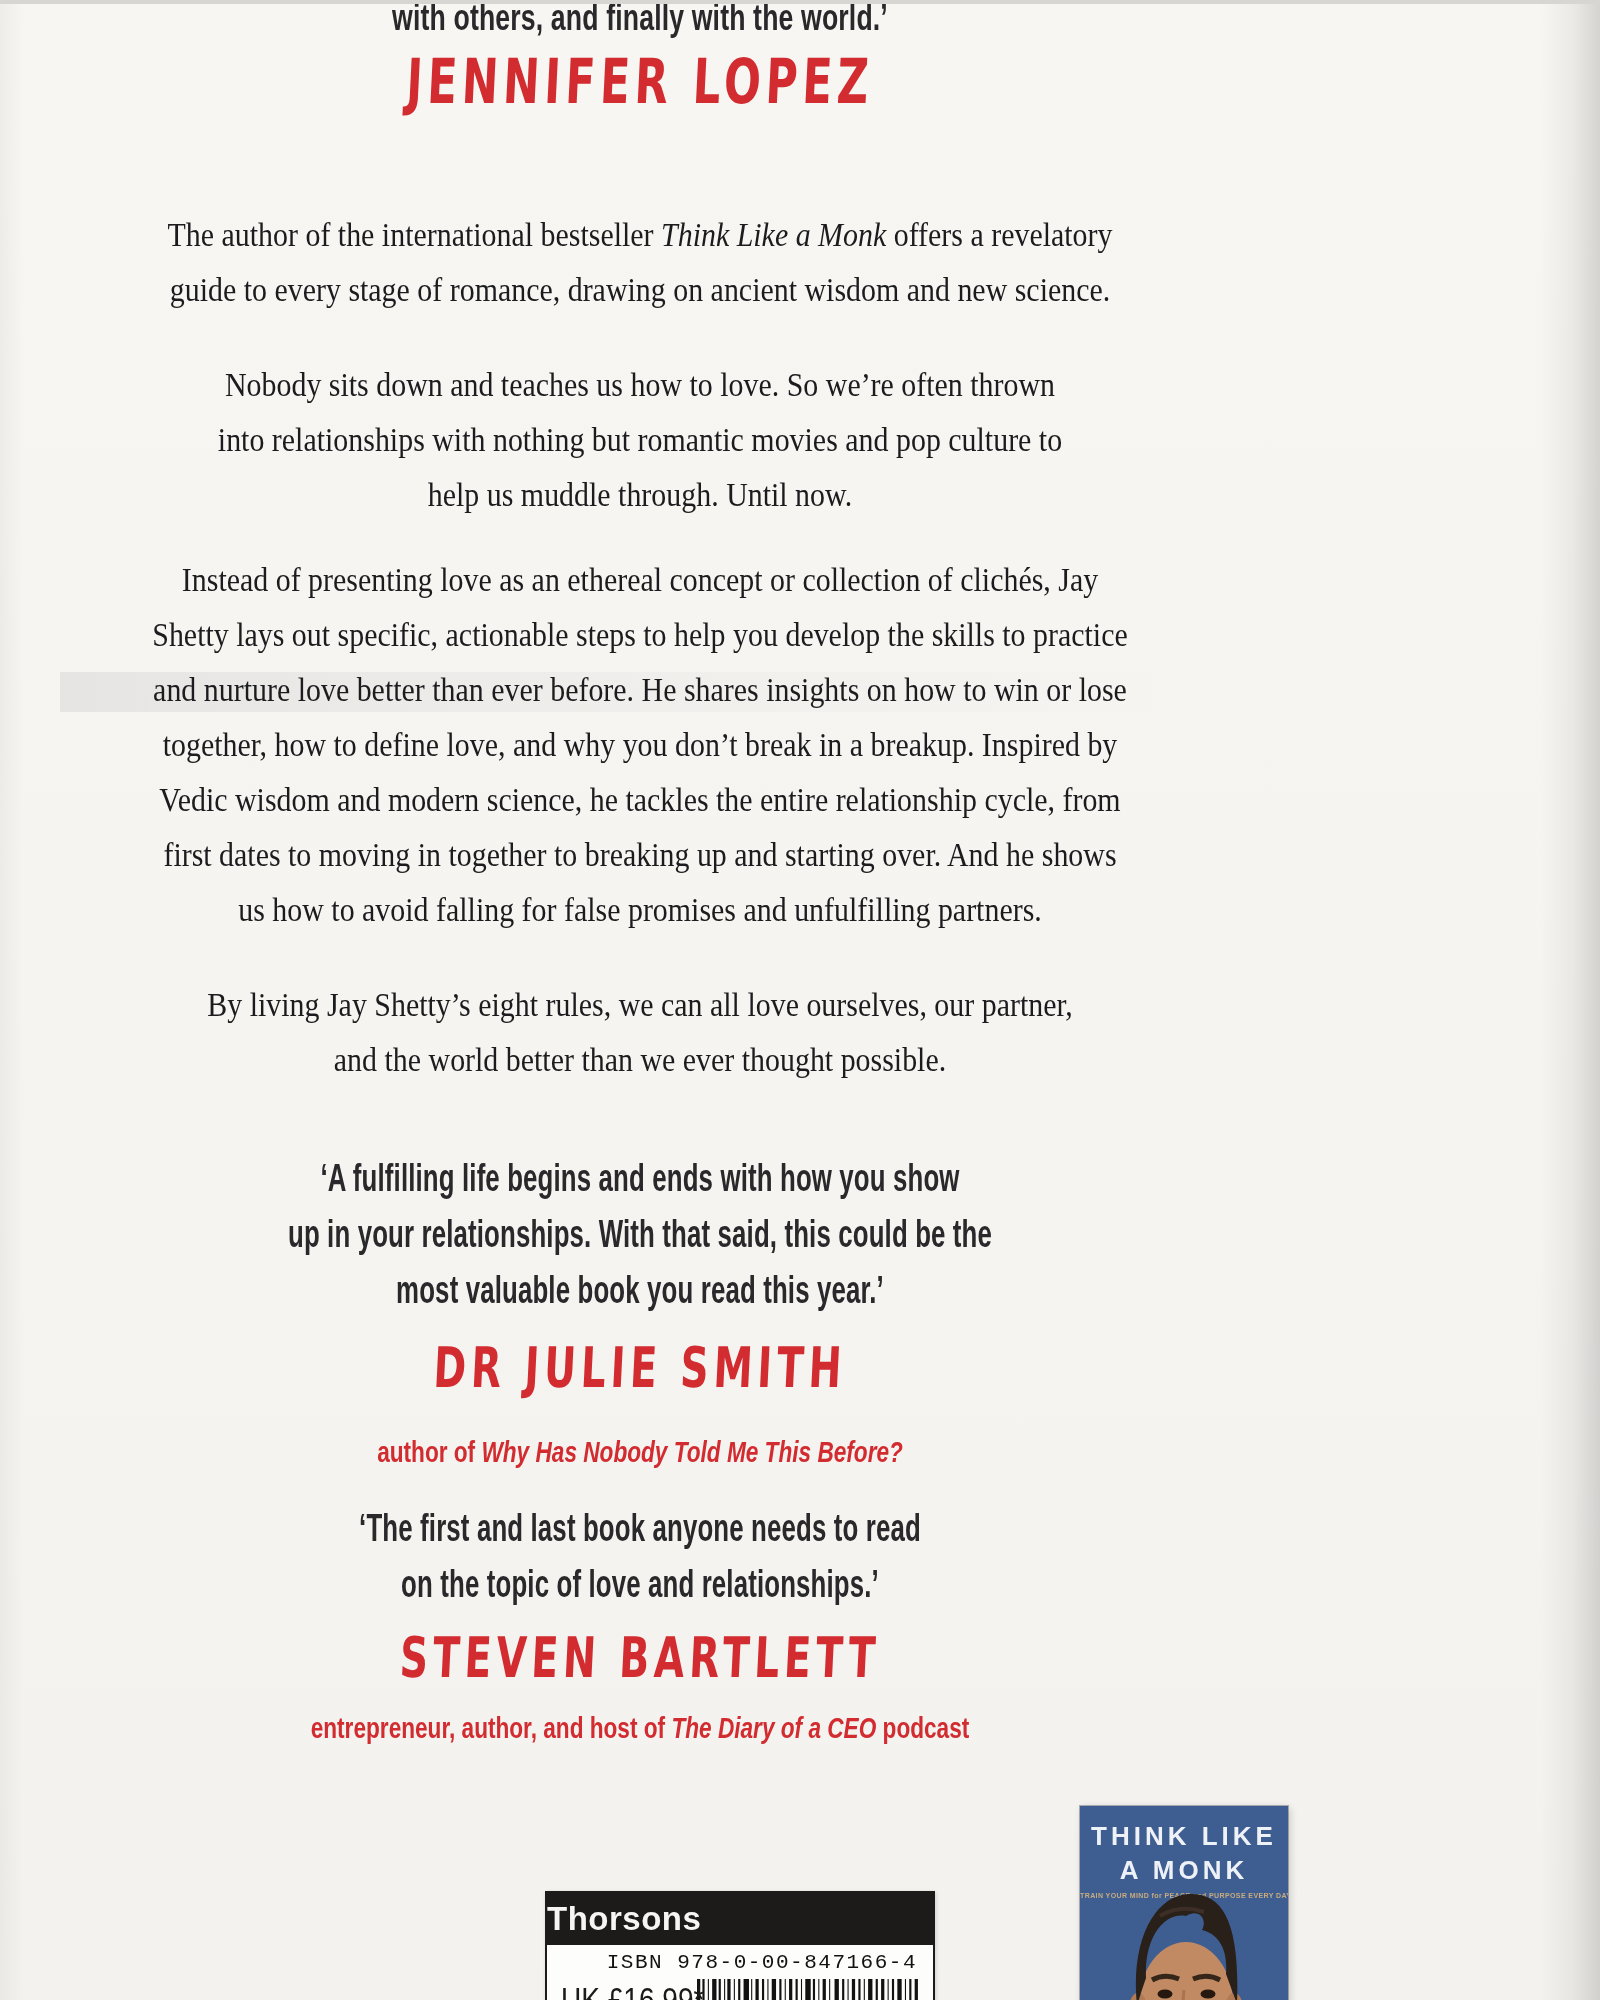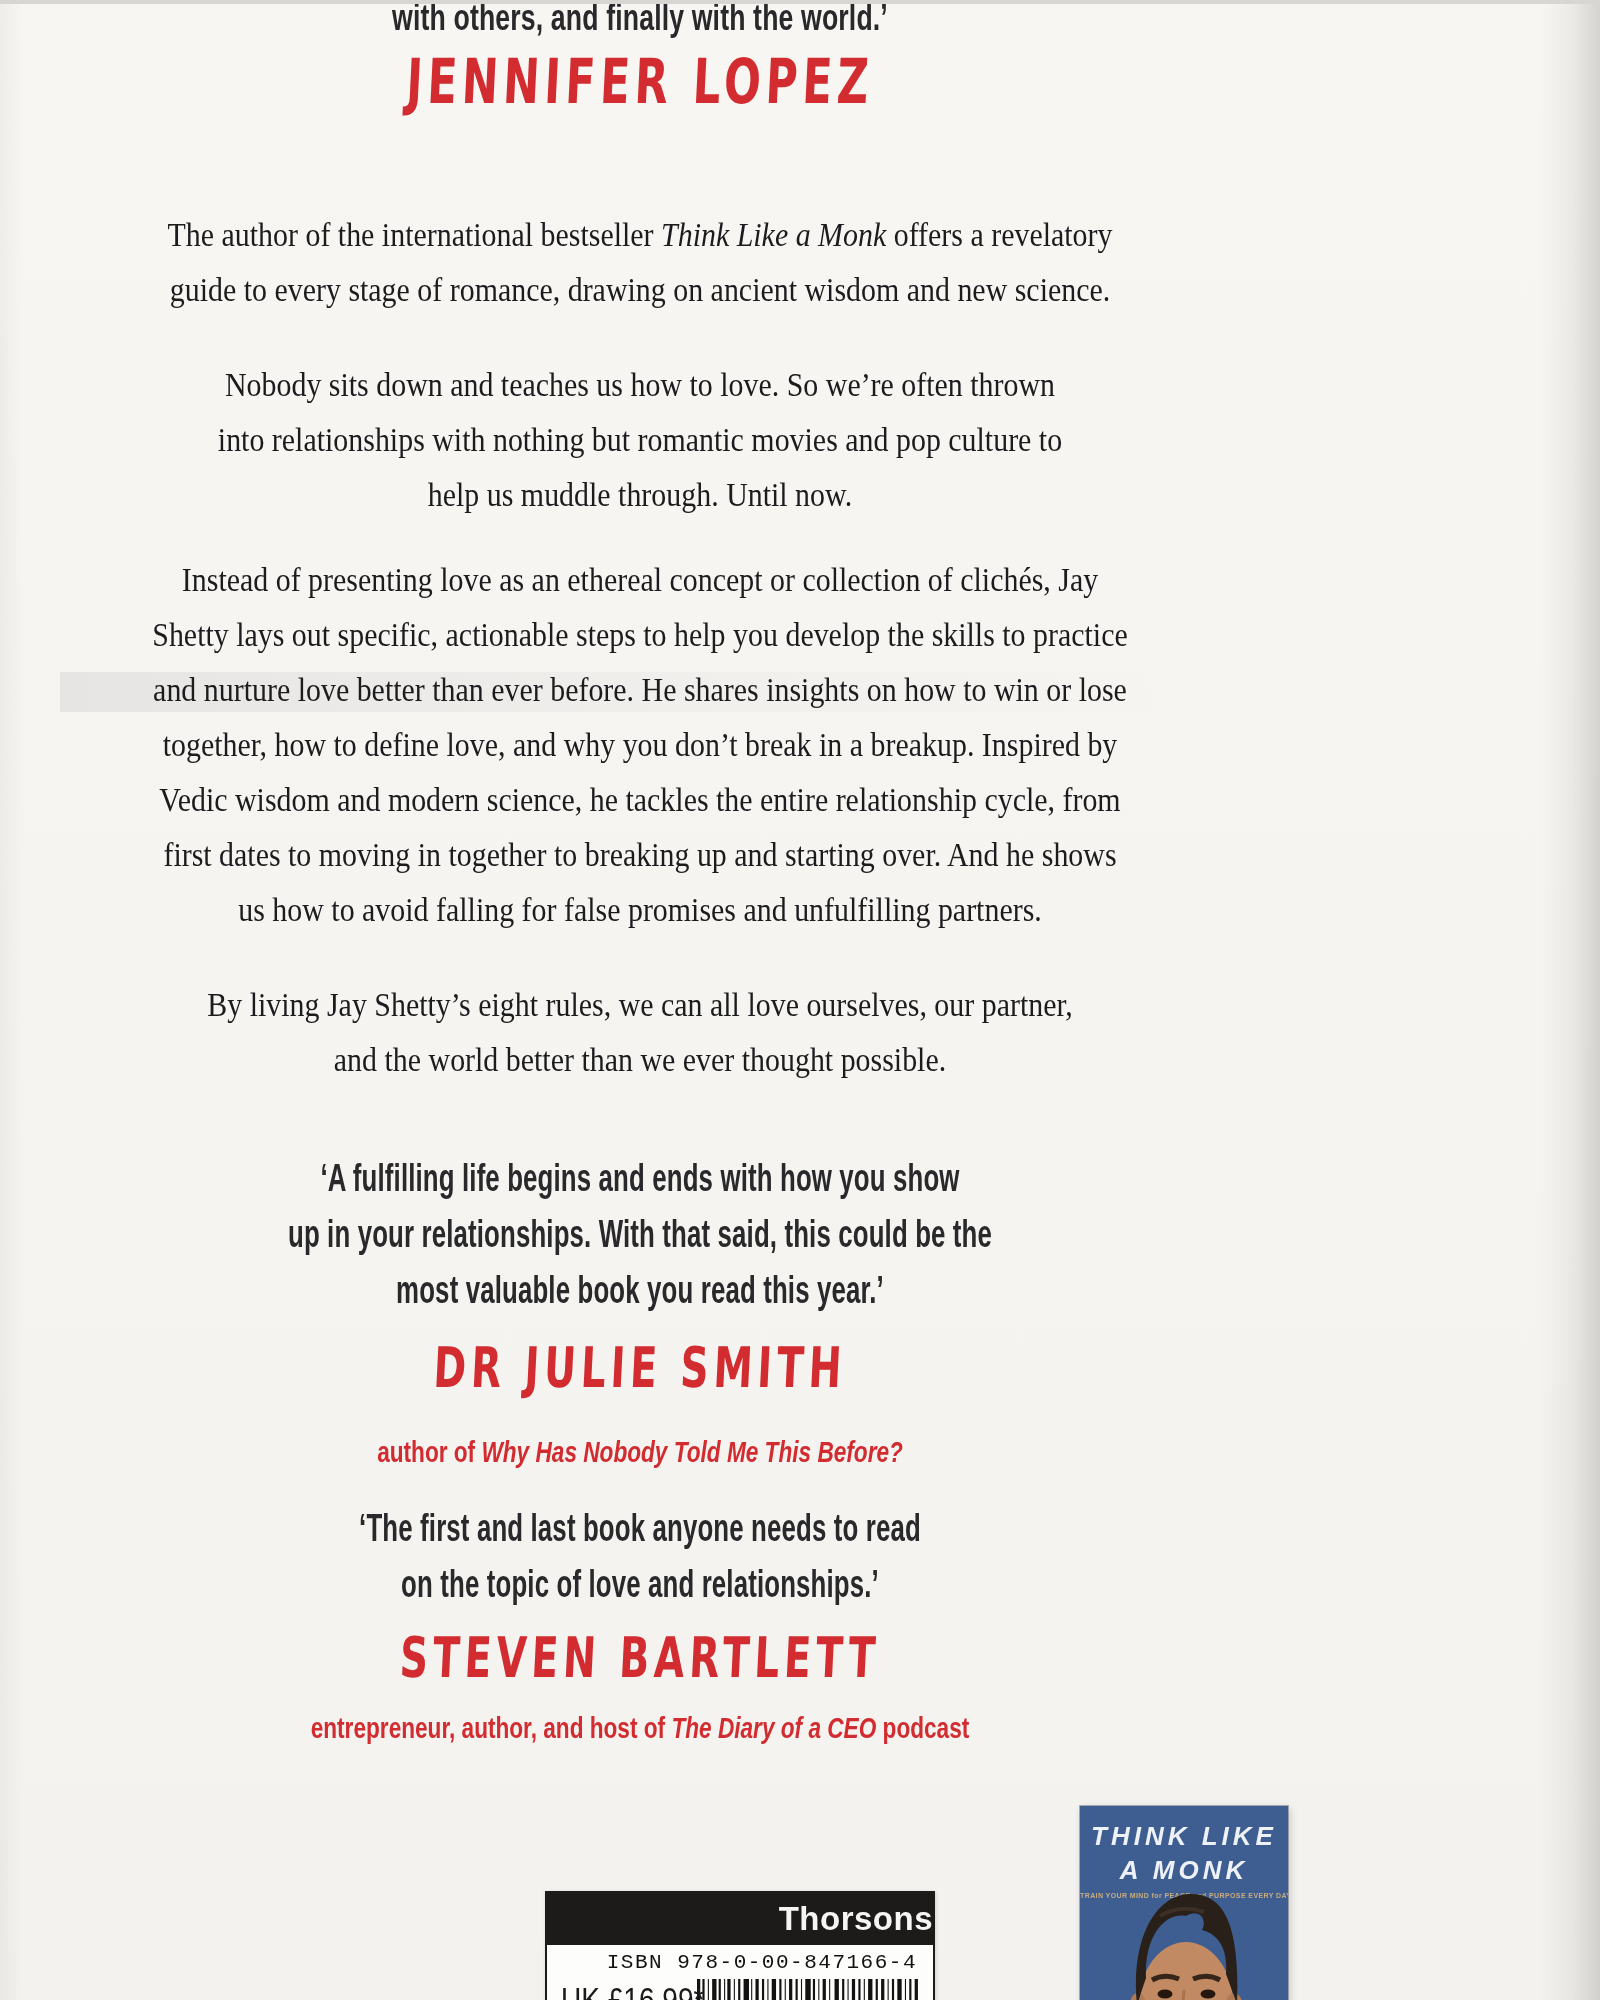--- a/index.html
+++ b/index.html
@@ -45,42 +45,42 @@
   }
   .ital{font-style:italic;}
   
   .barcode-box{
     left:545px;top:1887px;width:390px;height:170px;
     background:#fdfdfc;border:2px solid #1d1b19;box-sizing:border-box;
     box-shadow:1px 1px 4px rgba(0,0,0,0.15);
   }
   .publisher-banner{
     position:absolute;left:0;top:0;width:100%;height:52px;background:#1d1b19;
-    display:flex;align-items:center;justify-content:flex-end;
+    display:flex;align-items:center;justify-content:flex-start;
     color:#f5f5f3;font-weight:700;font-size:33px;letter-spacing:0.5px;
   }
   .isbn-text{
     position:absolute;right:16px;top:58px;
     font-family:"Liberation Mono","DejaVu Sans Mono",monospace;
     font-size:21px;letter-spacing:1.5px;color:#121212;white-space:pre;
   }
   .barcode{position:absolute;right:14px;top:86px;width:222px;height:70px;}
   .price-text{
     position:absolute;left:14px;top:88px;font-size:33px;color:#1b1b1b;
     transform:scaleX(0.85);transform-origin:left center;white-space:pre;
   }
   
   .monk-thumb{
     left:1080px;top:1802px;width:208px;height:240px;overflow:hidden;
     box-shadow:0 0 0 1px rgba(40,50,70,0.35), 2px 2px 8px rgba(0,0,0,0.18);
   }
   .monk-title{
     position:absolute;left:0;top:13px;width:100%;text-align:center;
     color:#eef2f7;font-weight:700;font-size:26px;line-height:34px;
-    letter-spacing:4px;white-space:pre;font-style:italic;
+    letter-spacing:4px;white-space:pre;
   }
   .monk-subtitle{
     position:absolute;left:0;top:86px;width:100%;text-align:center;
     font-size:7px;letter-spacing:0.4px;white-space:pre;font-weight:700;
   }
   .monk-photo{position:absolute;left:0;top:80px;width:208px;height:160px;}
 </style>
 </head>
 <body>
 

